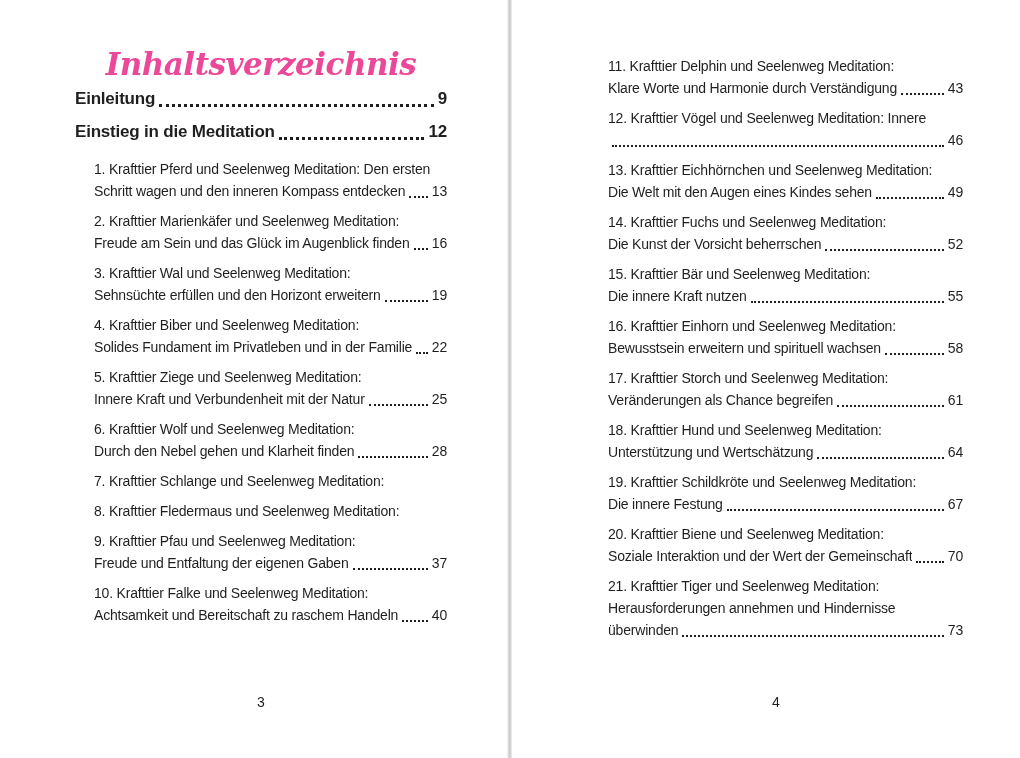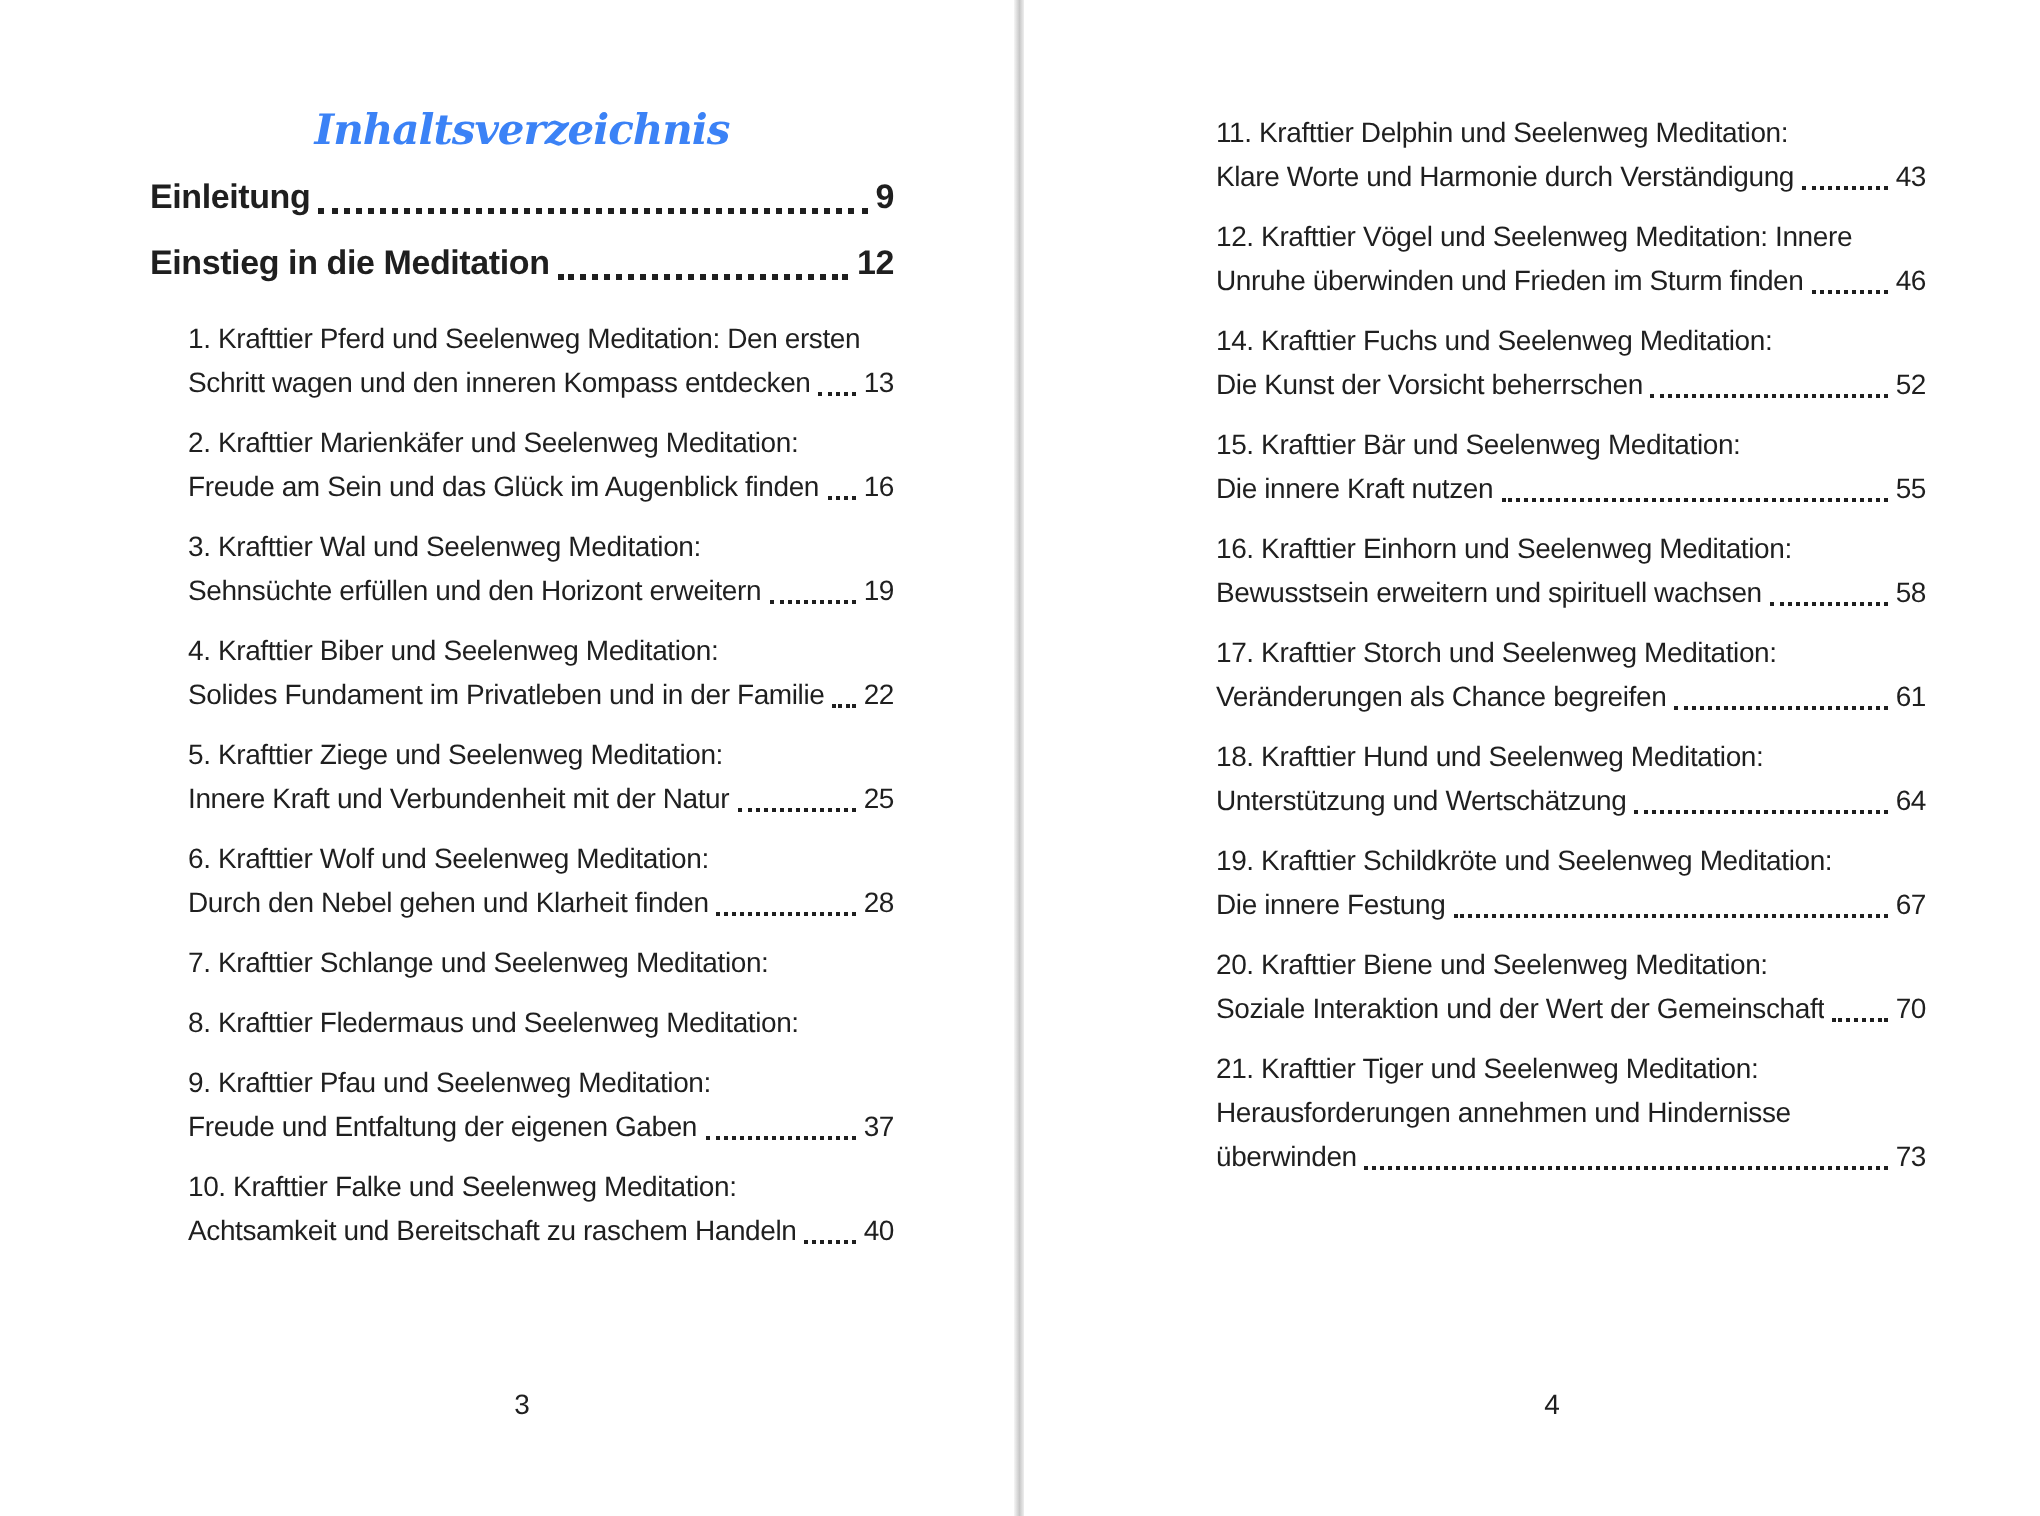--- a/index.html
+++ b/index.html
@@ -32,24 +32,24 @@
   }
   .page.left  { left: 0;     width: 510px; padding: 0 63px 0 75px; }
   .page.right { left: 532px; width: 508px; padding: 0 77px 0 57px; }
 
   .doc-title {
     margin: 48px 0 0 0;
     text-align: center;
     font-family: "DejaVu Serif", serif;
     font-style: italic;
     font-weight: 700;
-    font-size: 21px;
+    font-size: 31px;
     line-height: 33px;
     letter-spacing: -0.5px;
-    color: #3b82f6;
+    color: #ec4899;
   }
   .sections { margin-top: 7px; }
   .entries-left  { margin-top: 15px; }
   .entries-right { padding-top: 55px; }
 
   .toc-row {
     display: flex;
     align-items: flex-end;
     height: 22px;
     line-height: 22px;
@@ -220,23 +220,32 @@
             <span class="t">Klare Worte und Harmonie durch Verständigung</span>
             <span class="leader"></span>
             <span class="p">43</span>
           </div>
         </div>
         <div class="entry">
           <div class="toc-row">
             <span class="t">12. Krafttier Vögel und Seelenweg Meditation: Innere</span>
           </div>
           <div class="toc-row">
-            <span class="t">Unruhe überwinden und Frieden im Sturm finden</span>
             <span class="leader"></span>
             <span class="p">46</span>
+          </div>
+        </div>
+        <div class="entry">
+          <div class="toc-row">
+            <span class="t">13. Krafttier Eichhörnchen und Seelenweg Meditation:</span>
+          </div>
+          <div class="toc-row">
+            <span class="t">Die Welt mit den Augen eines Kindes sehen</span>
+            <span class="leader"></span>
+            <span class="p">49</span>
           </div>
         </div>
         <div class="entry">
           <div class="toc-row">
             <span class="t">14. Krafttier Fuchs und Seelenweg Meditation:</span>
           </div>
           <div class="toc-row">
             <span class="t">Die Kunst der Vorsicht beherrschen</span>
             <span class="leader"></span>
             <span class="p">52</span>

